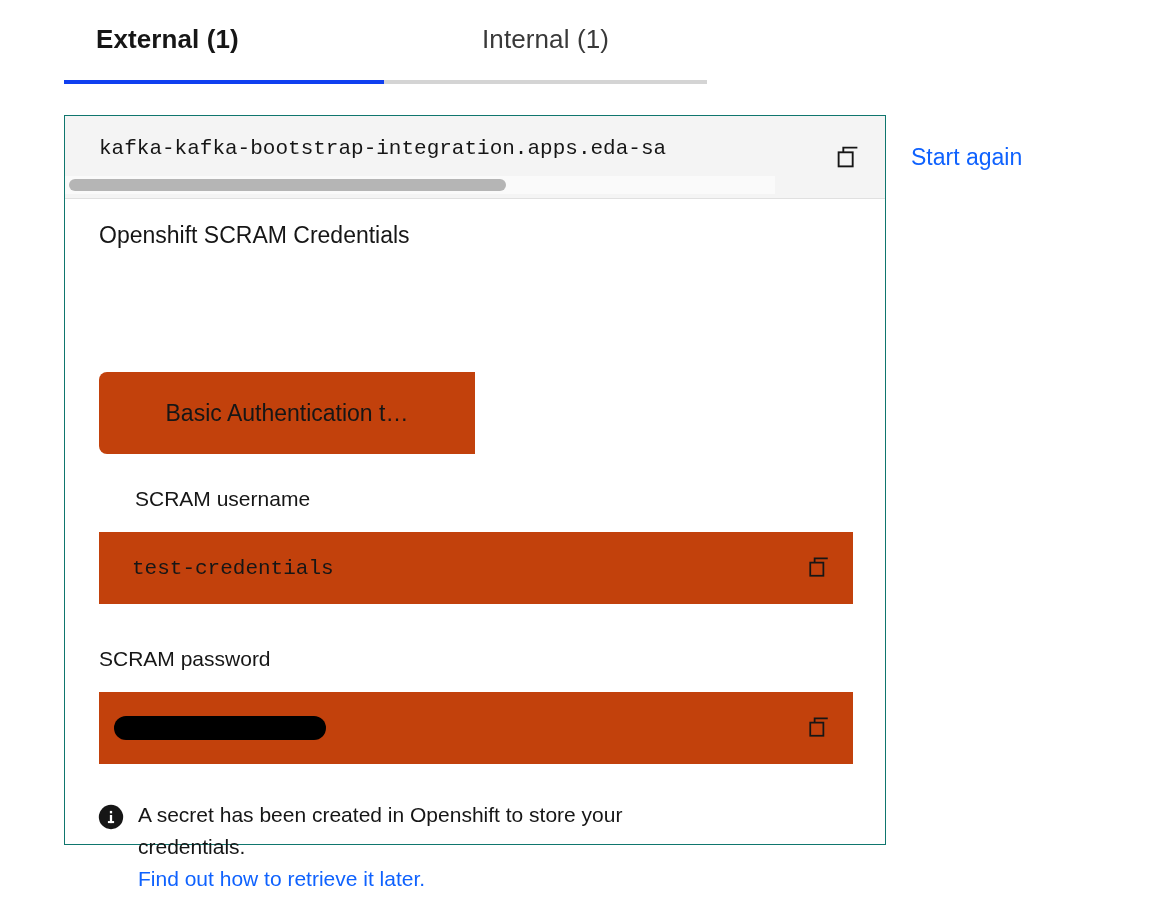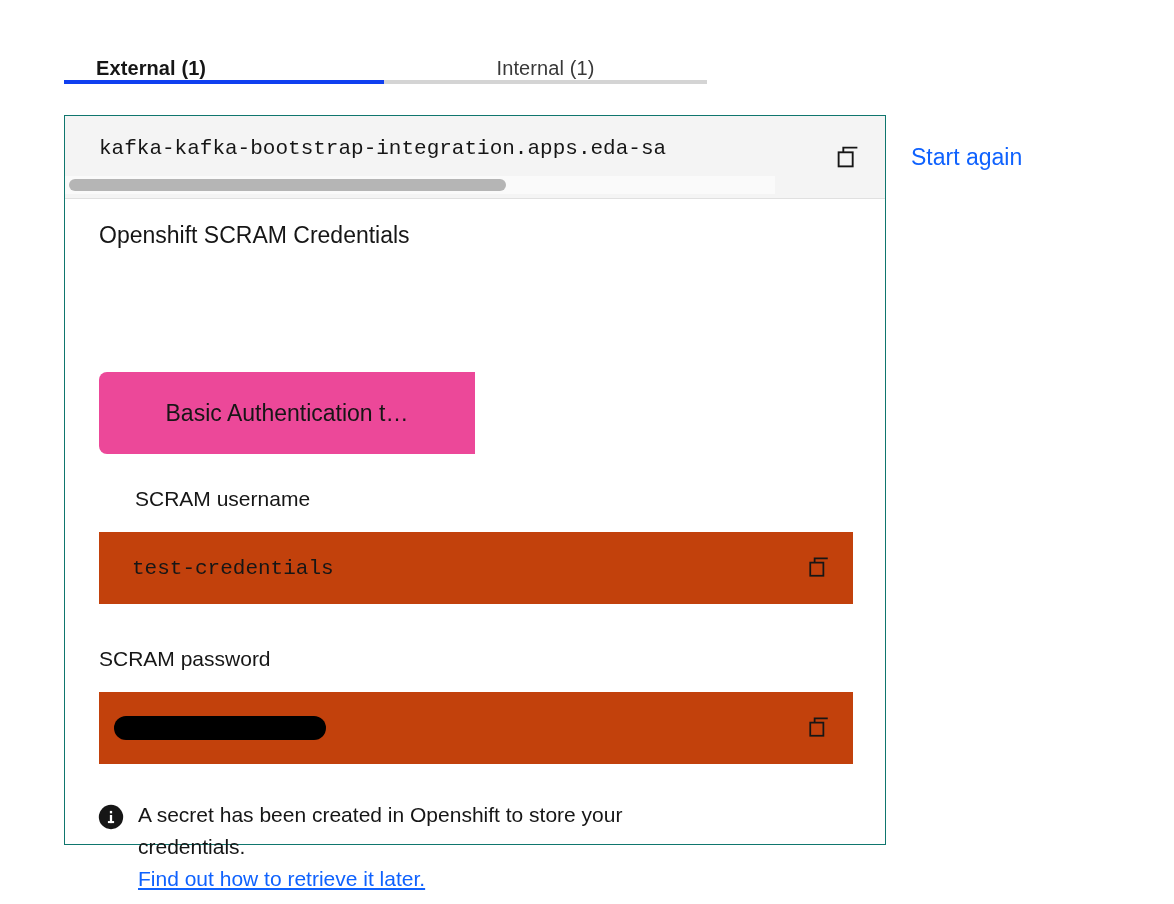--- a/index.html
+++ b/index.html
@@ -20,24 +20,24 @@
   .tabs {
     position: absolute;
     left: 64px;
     top: 24px;
     width: 643px;
     display: flex;
   }
   .tab {
     height: 56px;
     display: flex;
-    align-items: flex-end;
+    align-items: flex-start;
     box-sizing: border-box;
     padding: 0 16px;
-    font-size: 20px;
+    font-size: 26px;
     letter-spacing: 0.1px;
     cursor: pointer;
     user-select: none;
   }
   .tab-label { white-space: nowrap; }
   .tab-0 { width: 320px; justify-content: flex-start; padding-left: 32px; }
   .tab-1 { width: 323px; justify-content: center; }
   .tab.active .tab-label { font-weight: bold; color: #161616; }
   .tab.inactive .tab-label { font-weight: normal; color: #393939; }
   .tab-underline {
@@ -152,21 +152,21 @@
     user-select: none;
     white-space: nowrap;
   }
   .switcher-btn.sel {
     width: 378px;
     background: #161616;
     color: #ffffff;
   }
   .switcher-btn.unsel {
     width: 376px;
-    background: #ec4899;
+    background: #c2410c;
     color: #161616;
     text-align: right;
   }
 
   
   .field-label {
     position: absolute;
     left: 34px;
     font-size: 21px;
     color: #161616;
@@ -232,21 +232,20 @@
   }
   .note-text {
     font-size: 21px;
     line-height: 32px;
     color: #161616;
   }
   .note-line { display: block; }
   .note-link {
     display: inline-block;
     color: #0f62fe;
-    text-decoration: underline;
     cursor: pointer;
   }
 
   
   .start-again {
     position: absolute;
     left: 911px;
     top: 144px;
     font-size: 23px;
     color: #0f62fe;

